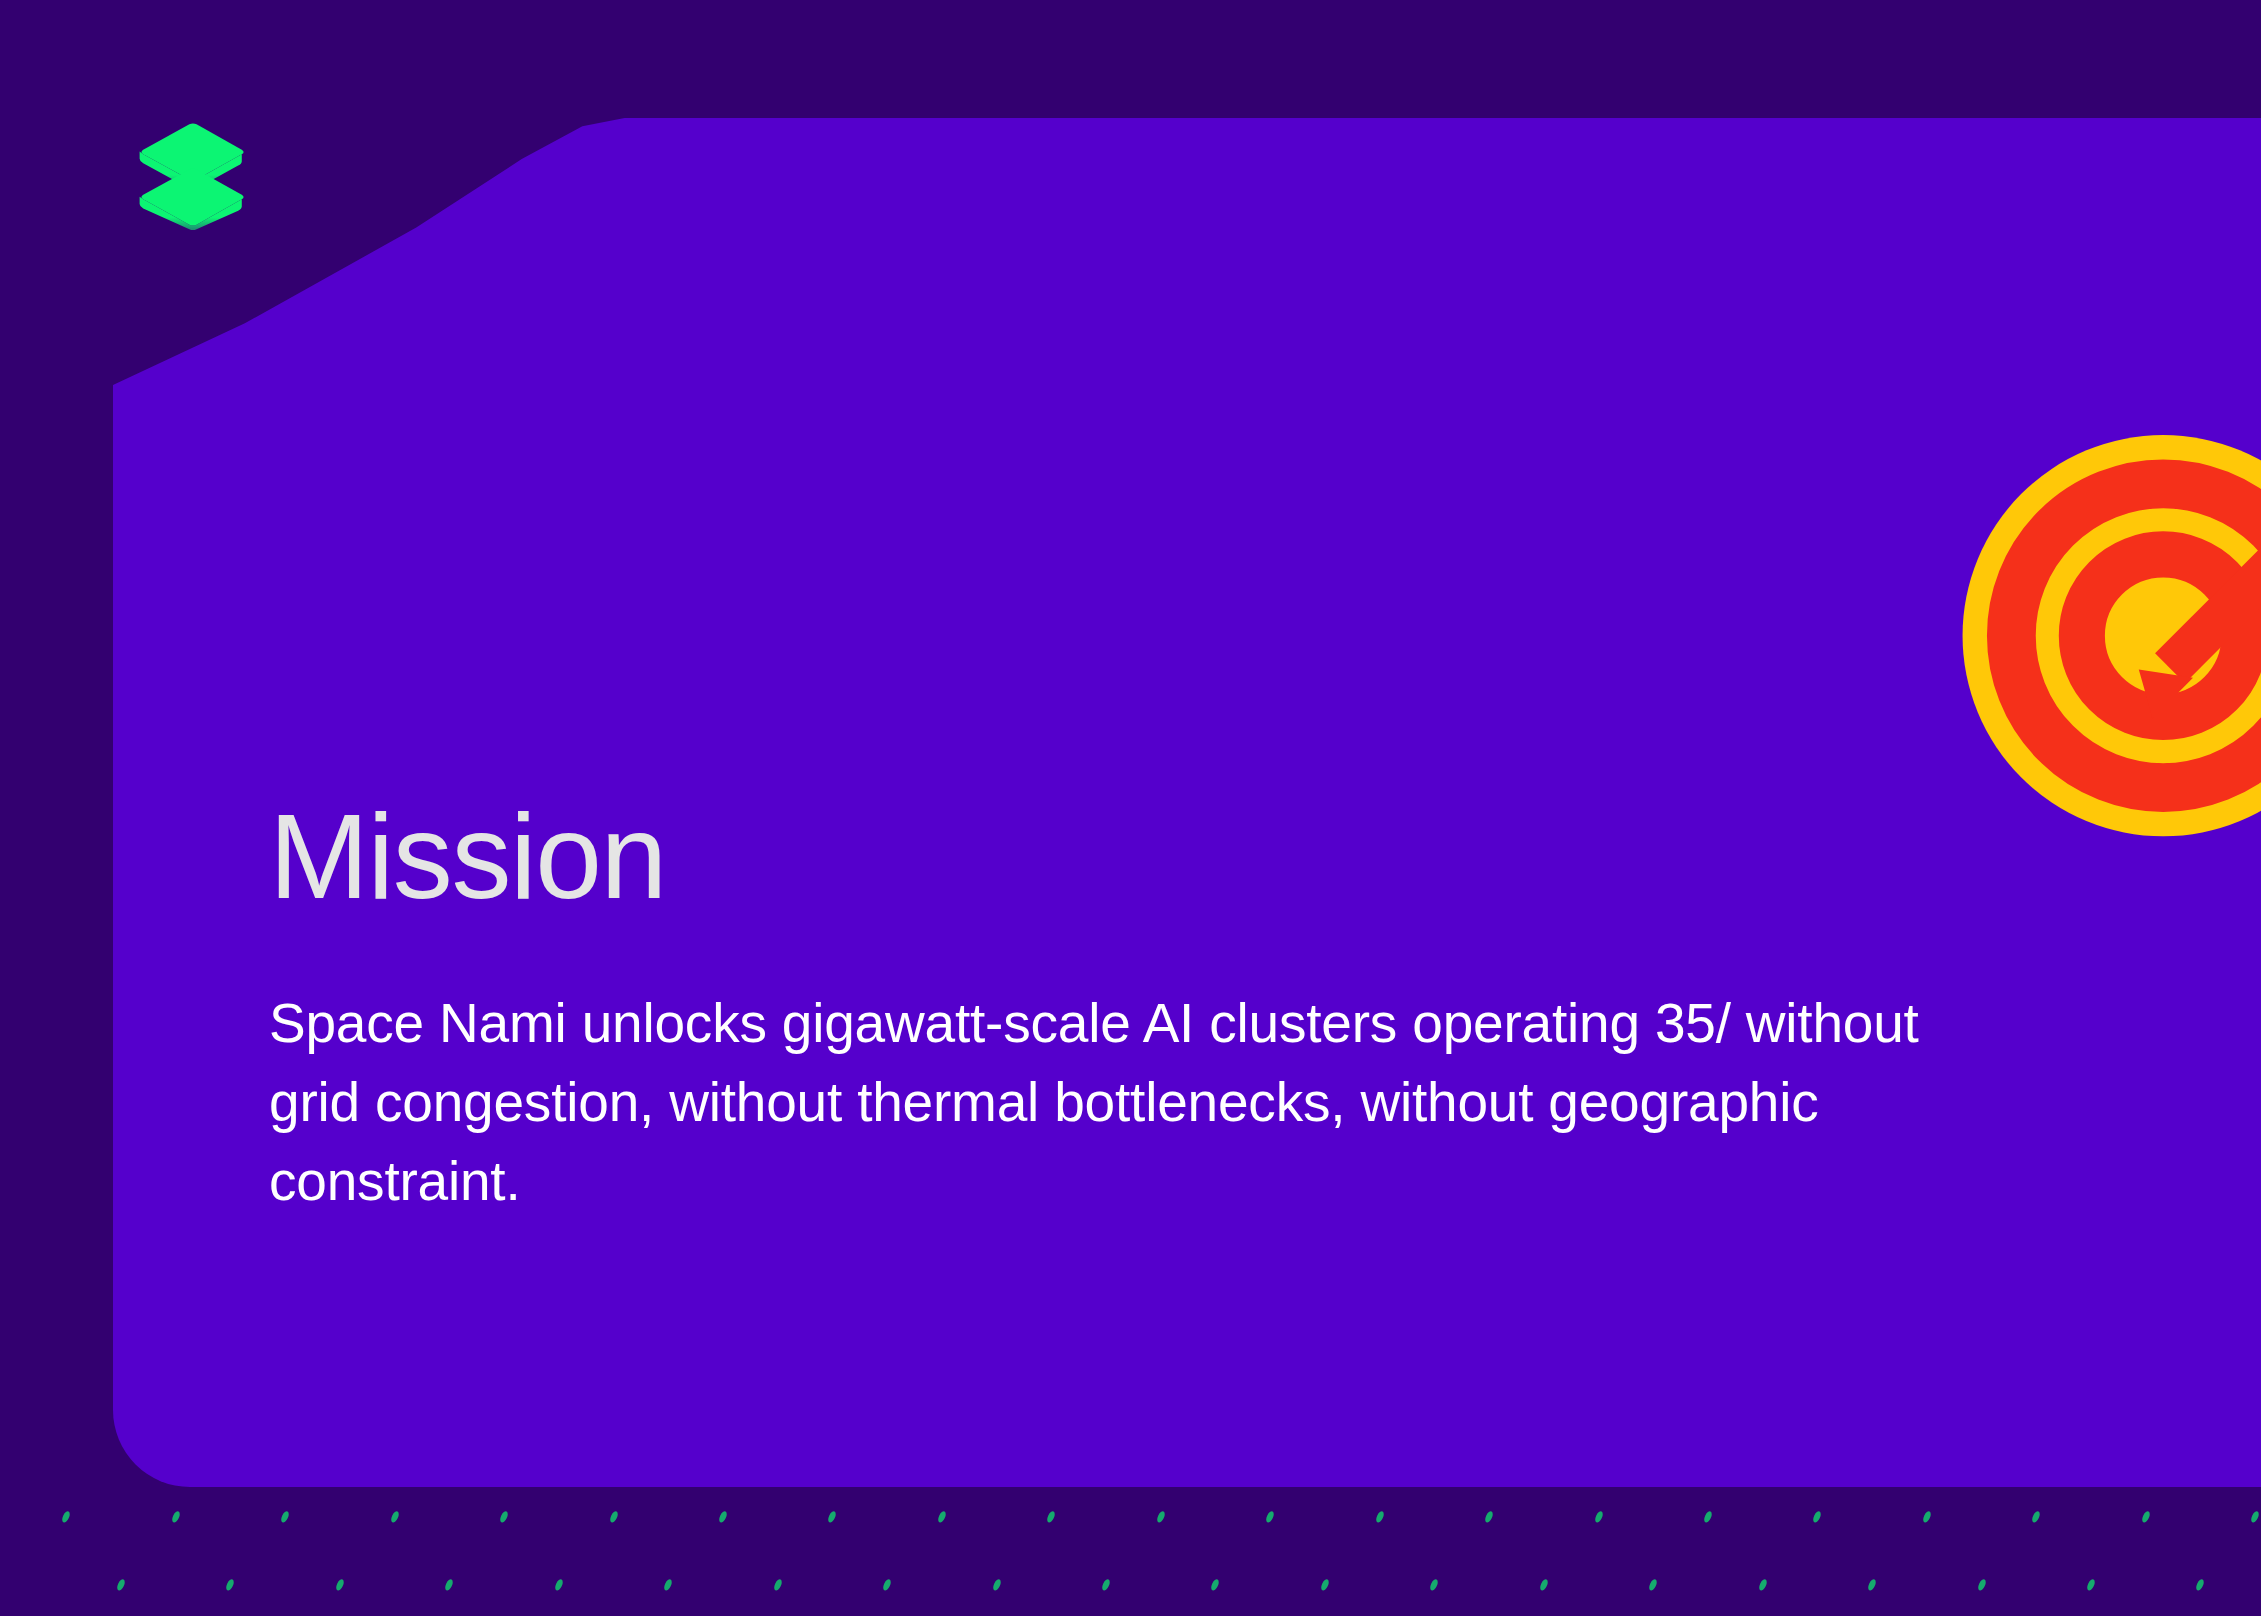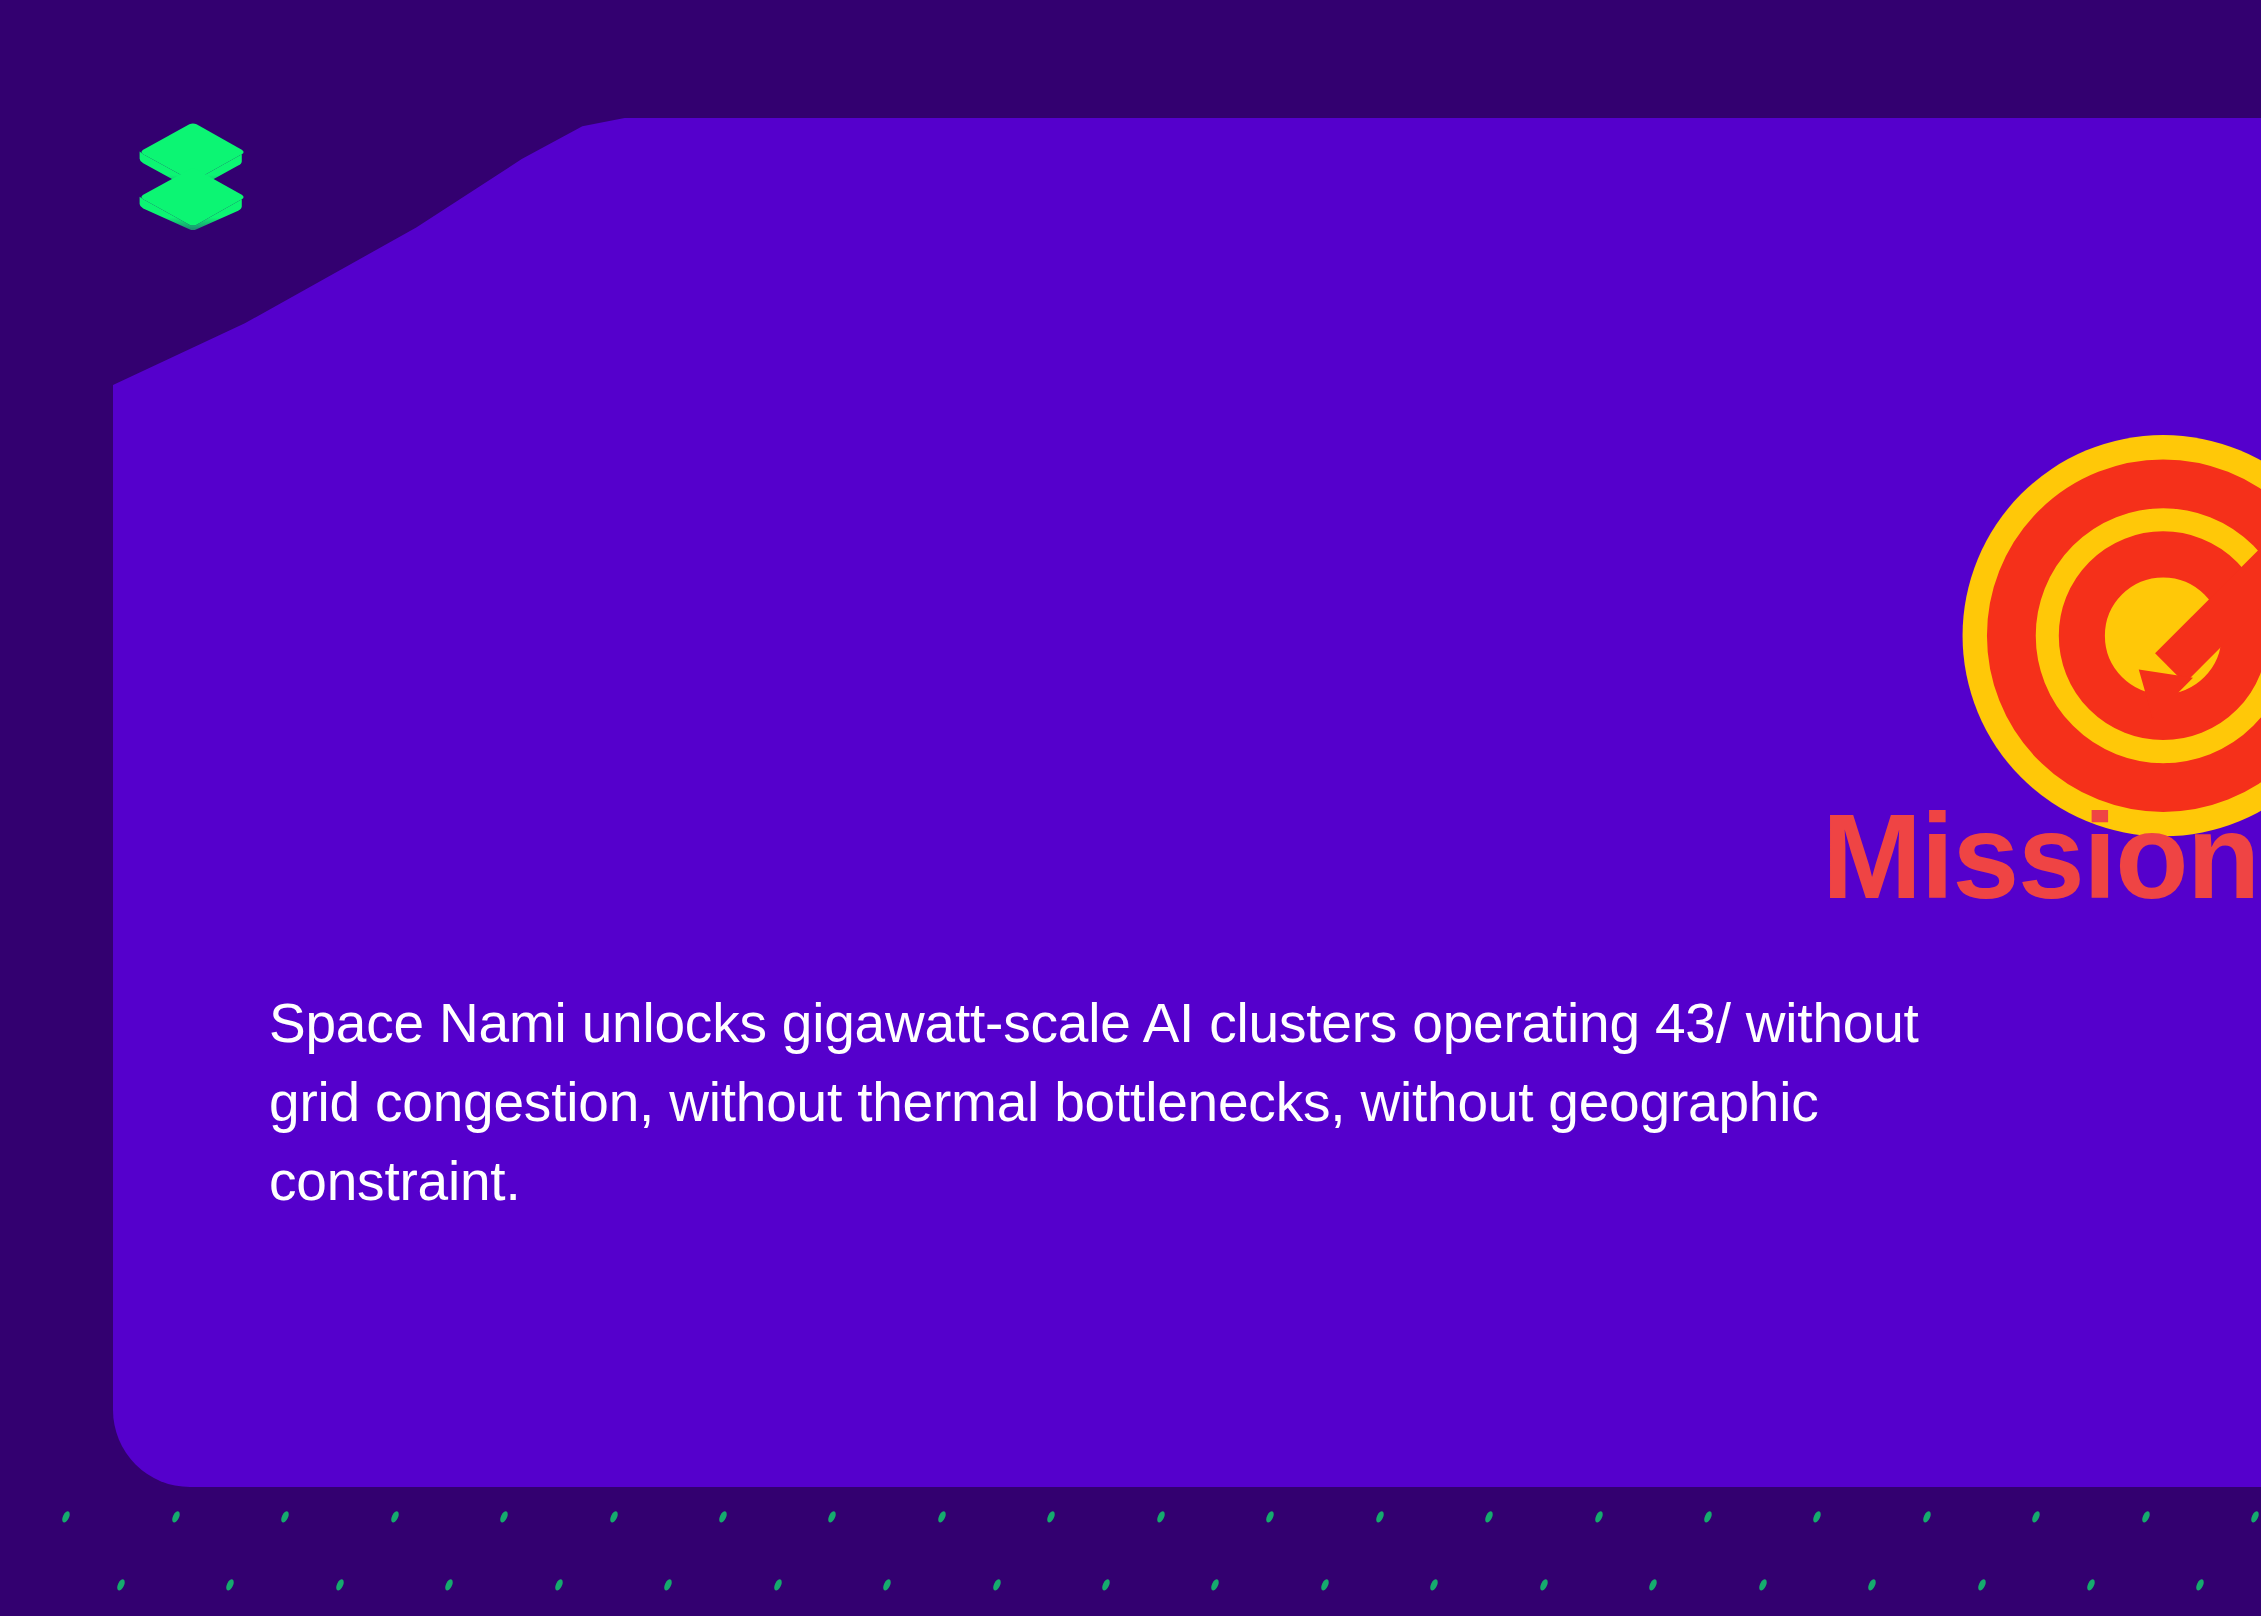--- a/index.html
+++ b/index.html
@@ -98,25 +98,24 @@
     position: absolute;
     left: 269px;
     top: 796px;
     width: 1990px;
     z-index: 6;
   }
 
   #page-title {
     font-size: 120px;
     line-height: 1.0;
-    font-weight: 700;
-    color: #ef4444;
+    font-weight: 400;
+    color: #e5e5e5;
     letter-spacing: -1.4px;
     white-space: nowrap;
-    text-align: right;
   }
 
   #body-copy {
     margin-top: 68px;
     font-size: 55px;
     line-height: 1.44;
     font-weight: 400;
     color: #FFFFFF;
     letter-spacing: -0.2px;
     max-width: 1709px;
@@ -223,15 +222,15 @@
     <path d="M 140 260 L 180 266 L 174 272 L 150 296 L 144 274 Z" fill="#F5301A"></path>
 
     <path d="M 272 126 Q 264 106 274 90 L 300 48 Q 306 38 314 48
              L 322 82 Q 324 92 334 94 L 364 100 Q 376 102 368 114
              L 338 152 Q 326 166 308 160 Z" fill="#F5301A"></path>
   </svg>
 </div>
 
 <div id="text-block">
   <h1 id="page-title">Mission</h1>
-  <p id="body-copy">Space Nami unlocks gigawatt-scale AI clusters operating 43/ without grid congestion, without thermal bottlenecks, without geographic constraint.</p>
+  <p id="body-copy">Space Nami unlocks gigawatt-scale AI clusters operating 35/ without grid congestion, without thermal bottlenecks, without geographic constraint.</p>
 </div>
 
 
 </body></html>

